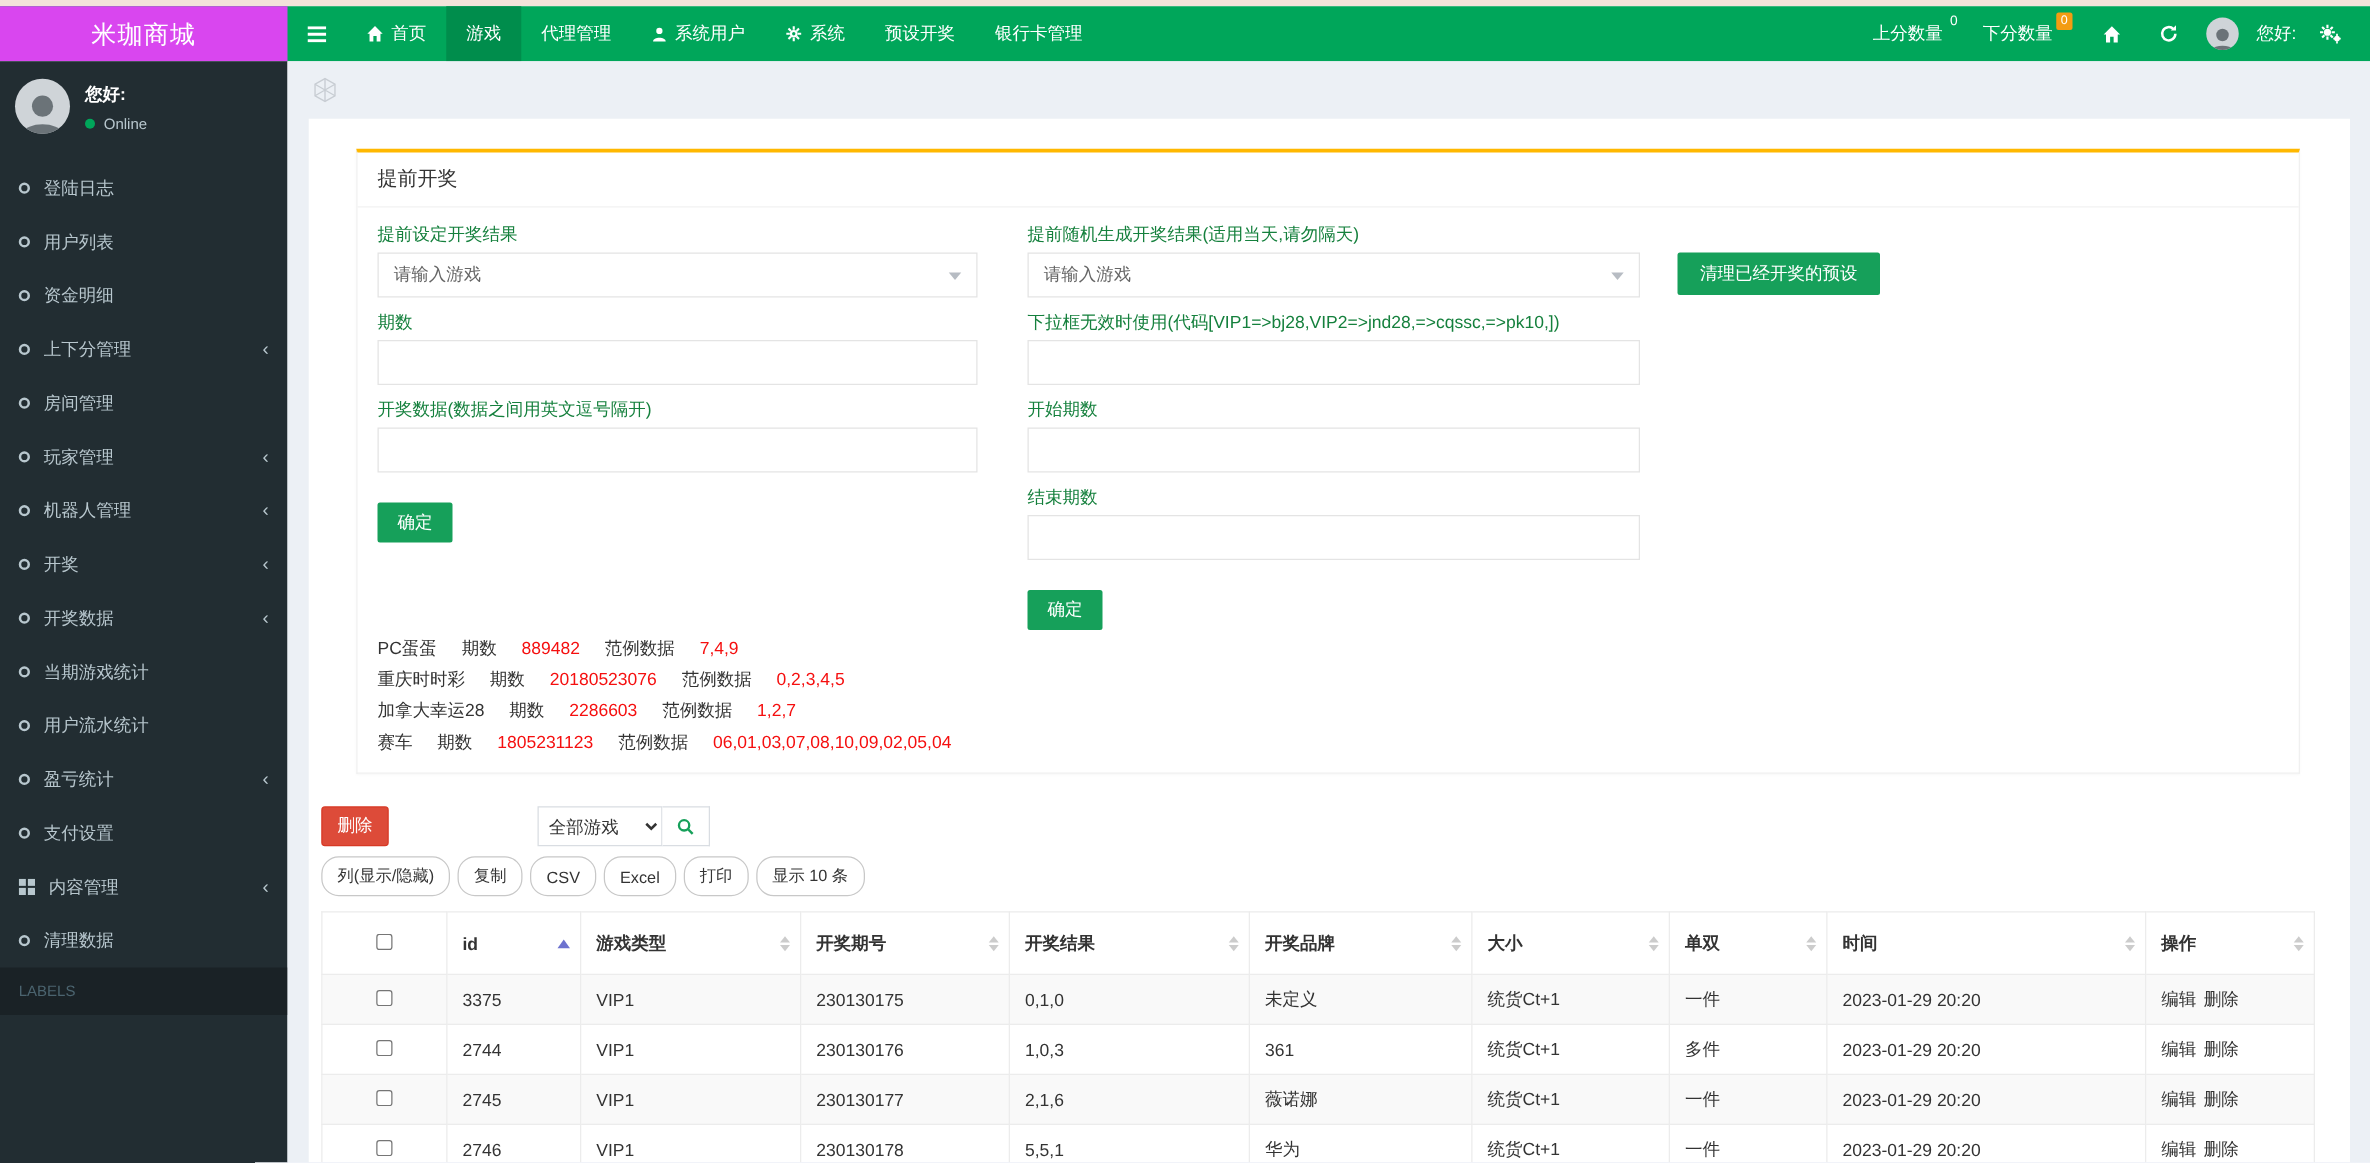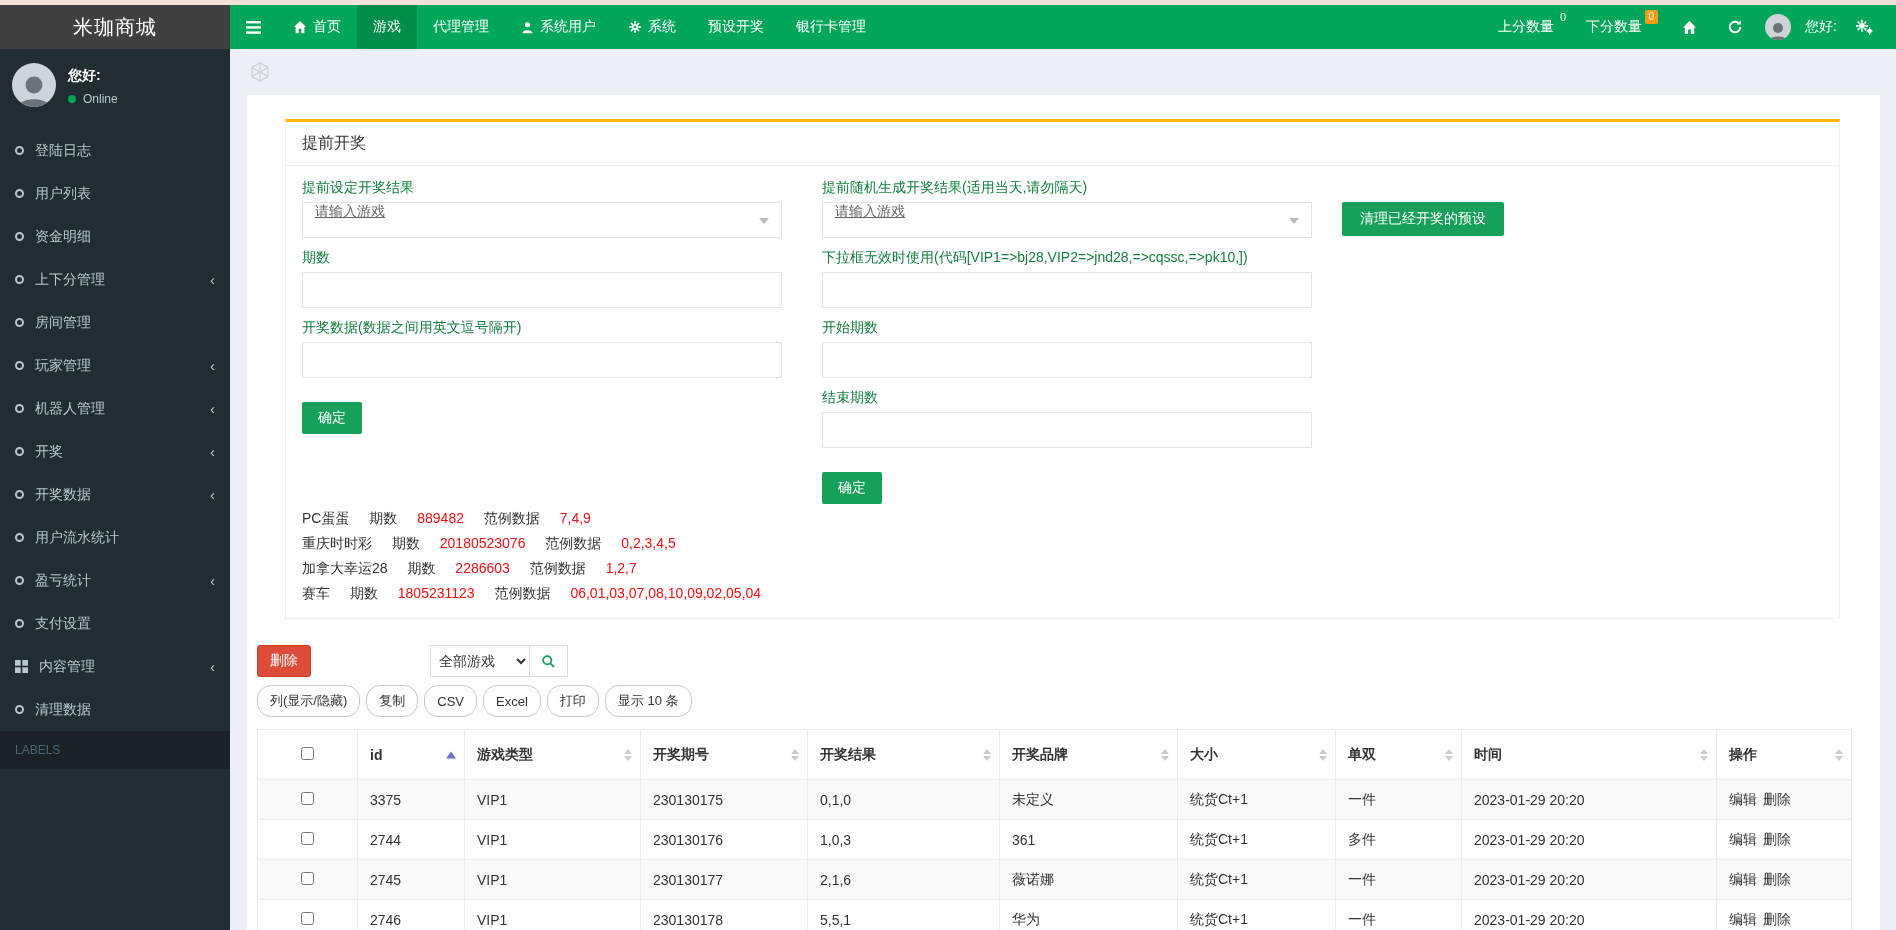--- a/index.html
+++ b/index.html
@@ -2,21 +2,21 @@
 <html><head>
 <meta charset="utf-8">
 <style>
   * { margin:0; padding:0; box-sizing:border-box; }
   html,body { width:1896px; height:930px; overflow:hidden; background:#ecf0f5;
     font-family:"Liberation Sans","DejaVu Sans",sans-serif; }
   .topstrip { height:5px; background:#f3e3da; }
 
   
   .navbar { height:44px; background:#00a65a; display:flex; align-items:stretch; color:#fff; }
-  .brand { width:230px; background:#404040; display:flex; align-items:center; justify-content:center;
+  .brand { width:230px; background:#d946ef; display:flex; align-items:center; justify-content:center;
     font-size:20px; letter-spacing:1px; }
   .hamburger { display:flex; align-items:center; padding:0 16px; font-size:17px; cursor:pointer; }
   .nav-menu { display:flex; }
   .nav-item { display:flex; align-items:center; gap:6px; padding:0 16px; font-size:14px; cursor:pointer; }
   .nav-item.active { background:#008d4c; }
   .nav-right { margin-left:auto; display:flex; align-items:center; padding-right:18px; }
   .nav-right > * { margin-left:14px; }
   .score { position:relative; font-size:14px; padding-right:10px; margin-right:8px; cursor:pointer; }
   .score .sup { position:absolute; top:-7px; right:-2px; font-size:11px; }
   .score .sup.badge { background:#f39c12; padding:0 4px; border-radius:2px; font-size:10px; line-height:14px; top:-8px; right:-6px; }
@@ -50,21 +50,21 @@
   .panel { margin:24px 30px 0 28px; border:1px solid #f0f0f0; border-top:3px solid #ffb800;
     box-shadow:0 1px 2px rgba(0,0,0,.03); }
   .panel-h { padding:11px 16px; font-size:16px; color:#333; border-bottom:1px solid #f2f2f2; }
   .panel-b { padding:12px 16px 12px 16px; }
   .form-row { display:flex; }
   .col-l { width:480px; margin-right:40px; flex:none; }
   .col-r { width:490px; margin-right:30px; flex:none; }
   .field { margin-bottom:10px; }
   .field label { display:block; font-size:14px; color:#15803d; line-height:18px; margin-bottom:6px; white-space:nowrap; }
   .sel, .inp { width:100%; height:36px; border:1px solid #e4e4e4; background:#fff; }
-  .sel { display:flex; align-items:flex-start; padding:0 12px; font-size:14px; color:#666; position:relative; cursor:pointer;text-decoration:underline; }
+  .sel { display:flex; align-items:center; padding:0 12px; font-size:14px; color:#666; position:relative; cursor:pointer; }
   .sel .arr { position:absolute; right:12px; top:15px; width:0; height:0;
     border-left:5px solid transparent; border-right:5px solid transparent; border-top:6px solid #b7bcc3; }
   .inp { padding:0 10px; font-size:14px; color:#333; outline:none; }
   .btn-green { background:#16a05a; color:#fff; border:none; border-radius:2px; font-size:14px;
     padding:7px 16px; cursor:pointer; margin-top:14px; }
   .btn-clear { background:#16a05a; color:#fff; border:none; border-radius:2px; font-size:14px;
     height:34px; padding:0 18px; cursor:pointer; margin-top:24px; }
   .info-lines { margin-top:2px; }
   .info-line { font-size:14px; color:#333; line-height:25px; white-space:nowrap; }
   .info-line .t { margin-right:16px; }
@@ -253,20 +253,24 @@
         </li>
       <li>
           <span class="bullet"></span>
           <span>开奖</span>
           <span class="chev">‹</span>
         </li>
       <li>
           <span class="bullet"></span>
           <span>开奖数据</span>
           <span class="chev">‹</span>
+        </li>
+      <li>
+          <span class="bullet"></span>
+          <span>当期游戏统计</span>
         </li>
       <li>
           <span class="bullet"></span>
           <span>用户流水统计</span>
         </li>
       <li>
           <span class="bullet"></span>
           <span>盈亏统计</span>
           <span class="chev">‹</span>
         </li>

